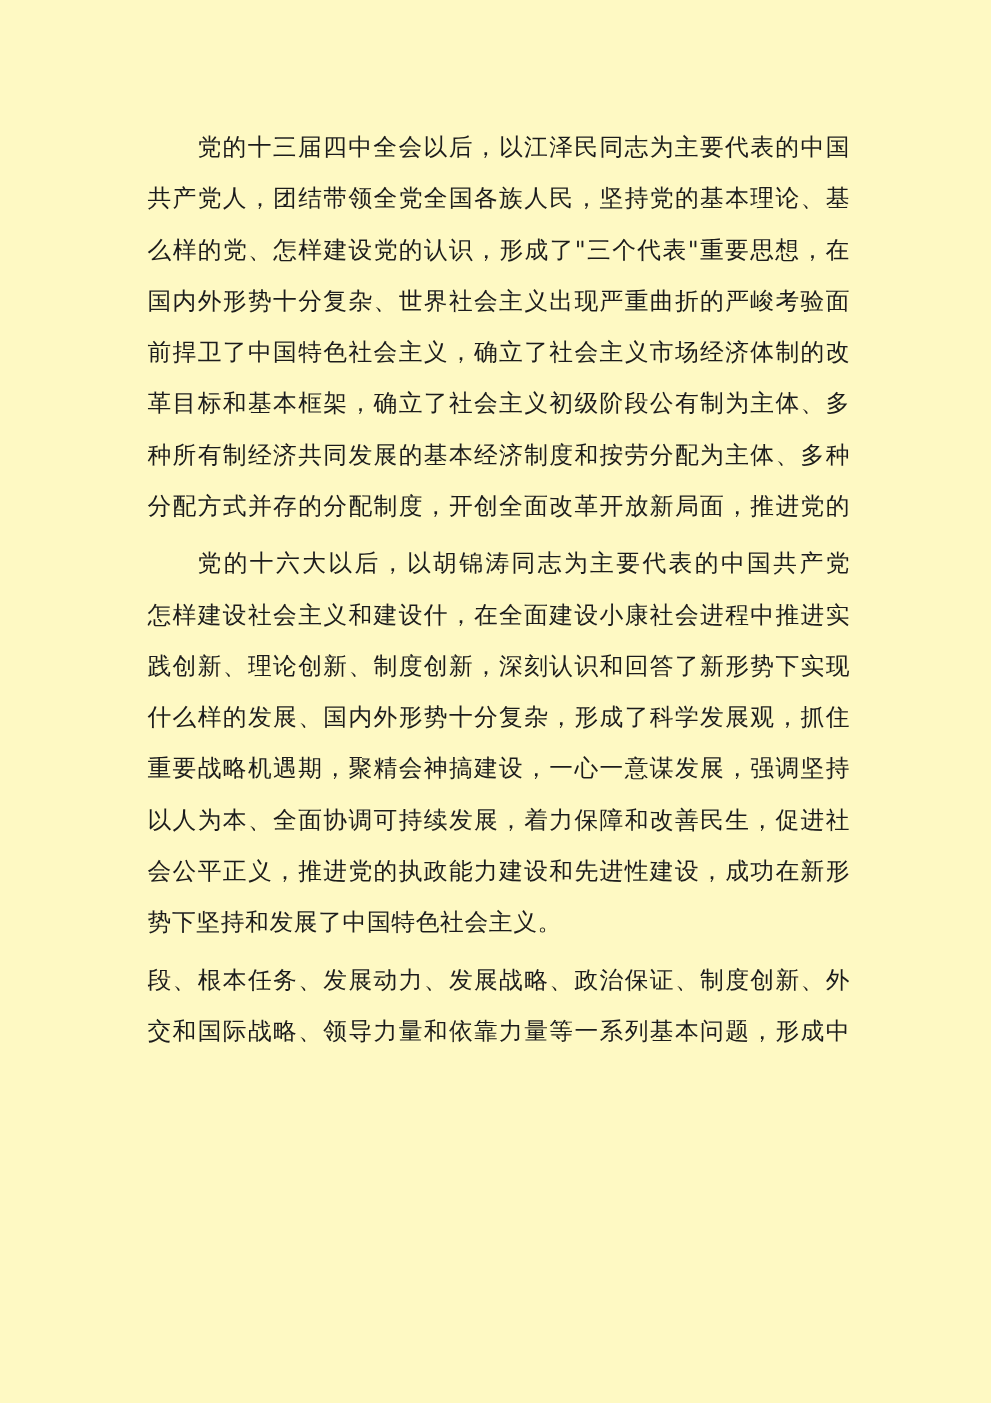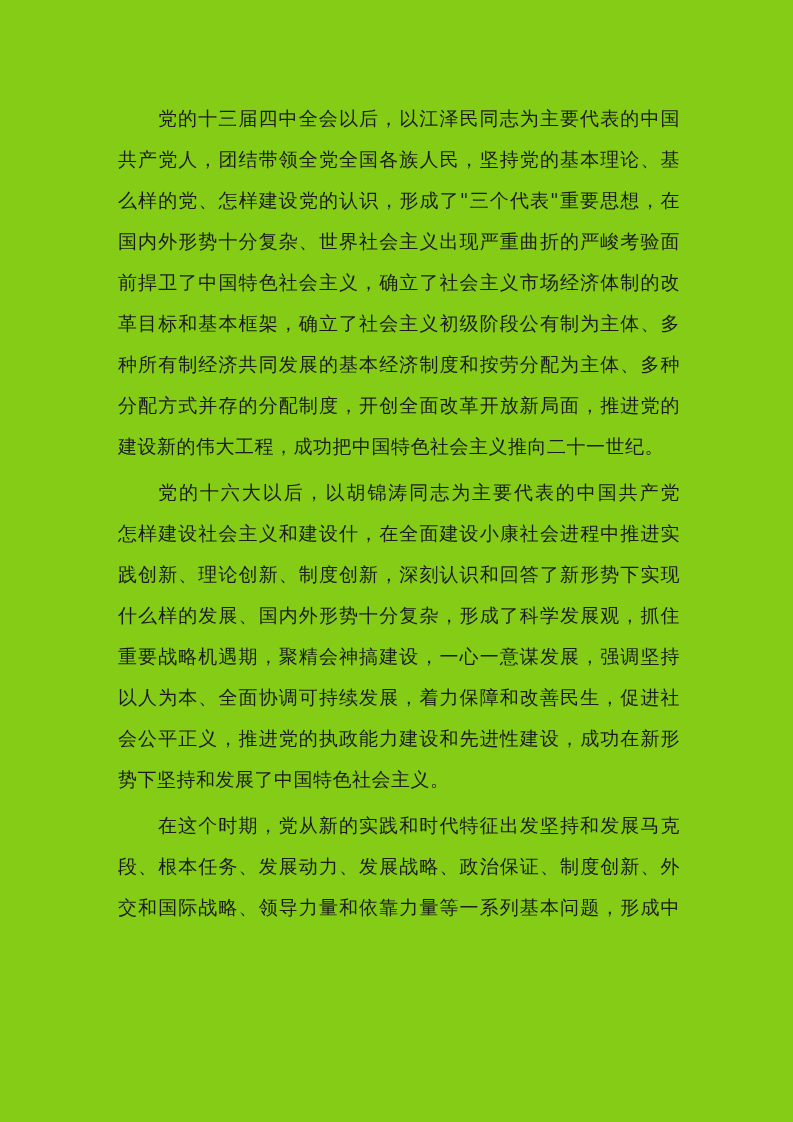--- a/index.html
+++ b/index.html
@@ -6,21 +6,21 @@
   body {
     width: 793px;
     height: 1122px;
     background: #ffffff;
     font-family: "DejaVu Serif", "Liberation Serif", serif;
   }
   .page {
     box-sizing: border-box;
     width: 793px;
     height: 1122px;
-    background: #84cc16;
+    background: #fef9c3;
     padding: 98px 113px 0 118px;
     color: #1c1c1c;
   }
   .para { margin: 0 0 5px 0; }
   .line {
     font-size: 19px;
     line-height: 41px;
     height: 41px;
     overflow: hidden;
     text-align: justify;
@@ -38,33 +38,31 @@
 
   <div class="para">
     <div class="line indent">党的十三届四中全会以后，以江泽民同志为主要代表的中国</div>
     <div class="line">共产党人，团结带领全党全国各族人民，坚持党的基本理论、基</div>
     <div class="line">么样的党、怎样建设党的认识，形成了"三个代表"重要思想，在</div>
     <div class="line">国内外形势十分复杂、世界社会主义出现严重曲折的严峻考验面</div>
     <div class="line">前捍卫了中国特色社会主义，确立了社会主义市场经济体制的改</div>
     <div class="line">革目标和基本框架，确立了社会主义初级阶段公有制为主体、多</div>
     <div class="line">种所有制经济共同发展的基本经济制度和按劳分配为主体、多种</div>
     <div class="line">分配方式并存的分配制度，开创全面改革开放新局面，推进党的</div>
-    <div class="line end">建设新的伟大工程，成功把中国特色社会主义推向二十一世纪。</div>
   </div>
 
   <div class="para">
     <div class="line indent">党的十六大以后，以胡锦涛同志为主要代表的中国共产党人，</div>
     <div class="line">怎样建设社会主义和建设什，在全面建设小康社会进程中推进实</div>
     <div class="line">践创新、理论创新、制度创新，深刻认识和回答了新形势下实现</div>
     <div class="line">什么样的发展、国内外形势十分复杂，形成了科学发展观，抓住</div>
     <div class="line">重要战略机遇期，聚精会神搞建设，一心一意谋发展，强调坚持</div>
     <div class="line">以人为本、全面协调可持续发展，着力保障和改善民生，促进社</div>
     <div class="line">会公平正义，推进党的执政能力建设和先进性建设，成功在新形</div>
     <div class="line end">势下坚持和发展了中国特色社会主义。</div>
   </div>
 
   <div class="para">
-    <div class="line indent">在这个时期，党从新的实践和时代特征出发坚持和发展马克</div>
     <div class="line">段、根本任务、发展动力、发展战略、政治保证、制度创新、外</div>
     <div class="line">交和国际战略、领导力量和依靠力量等一系列基本问题，形成中</div>
   </div>
 
 </div>
 
 </body></html>

